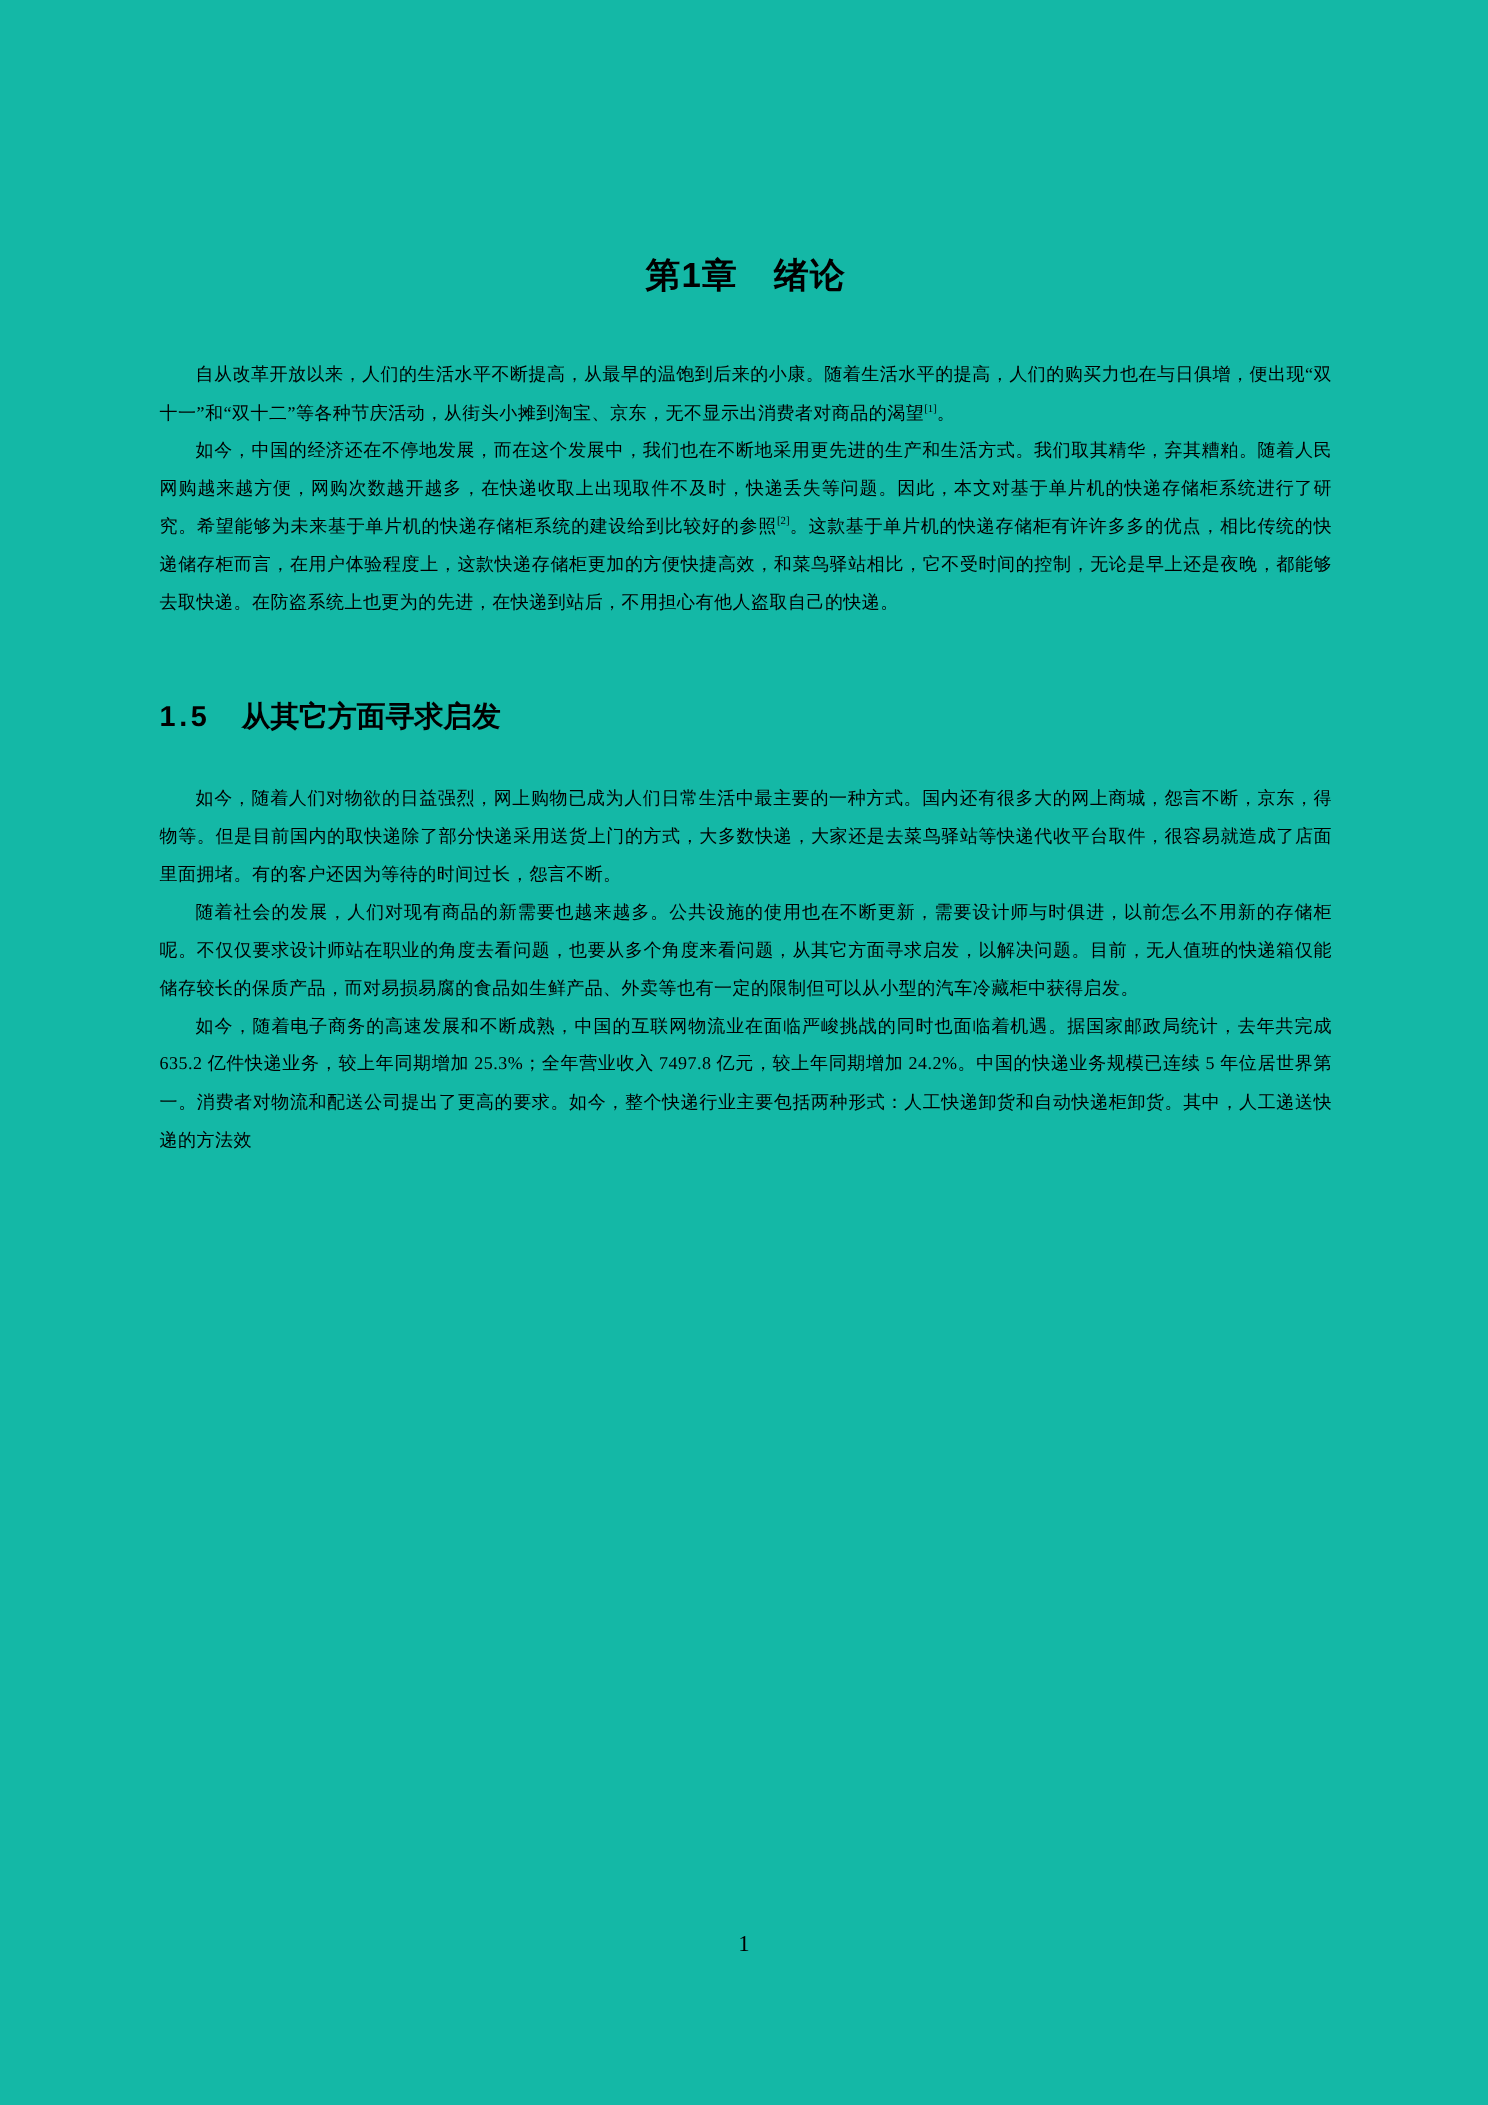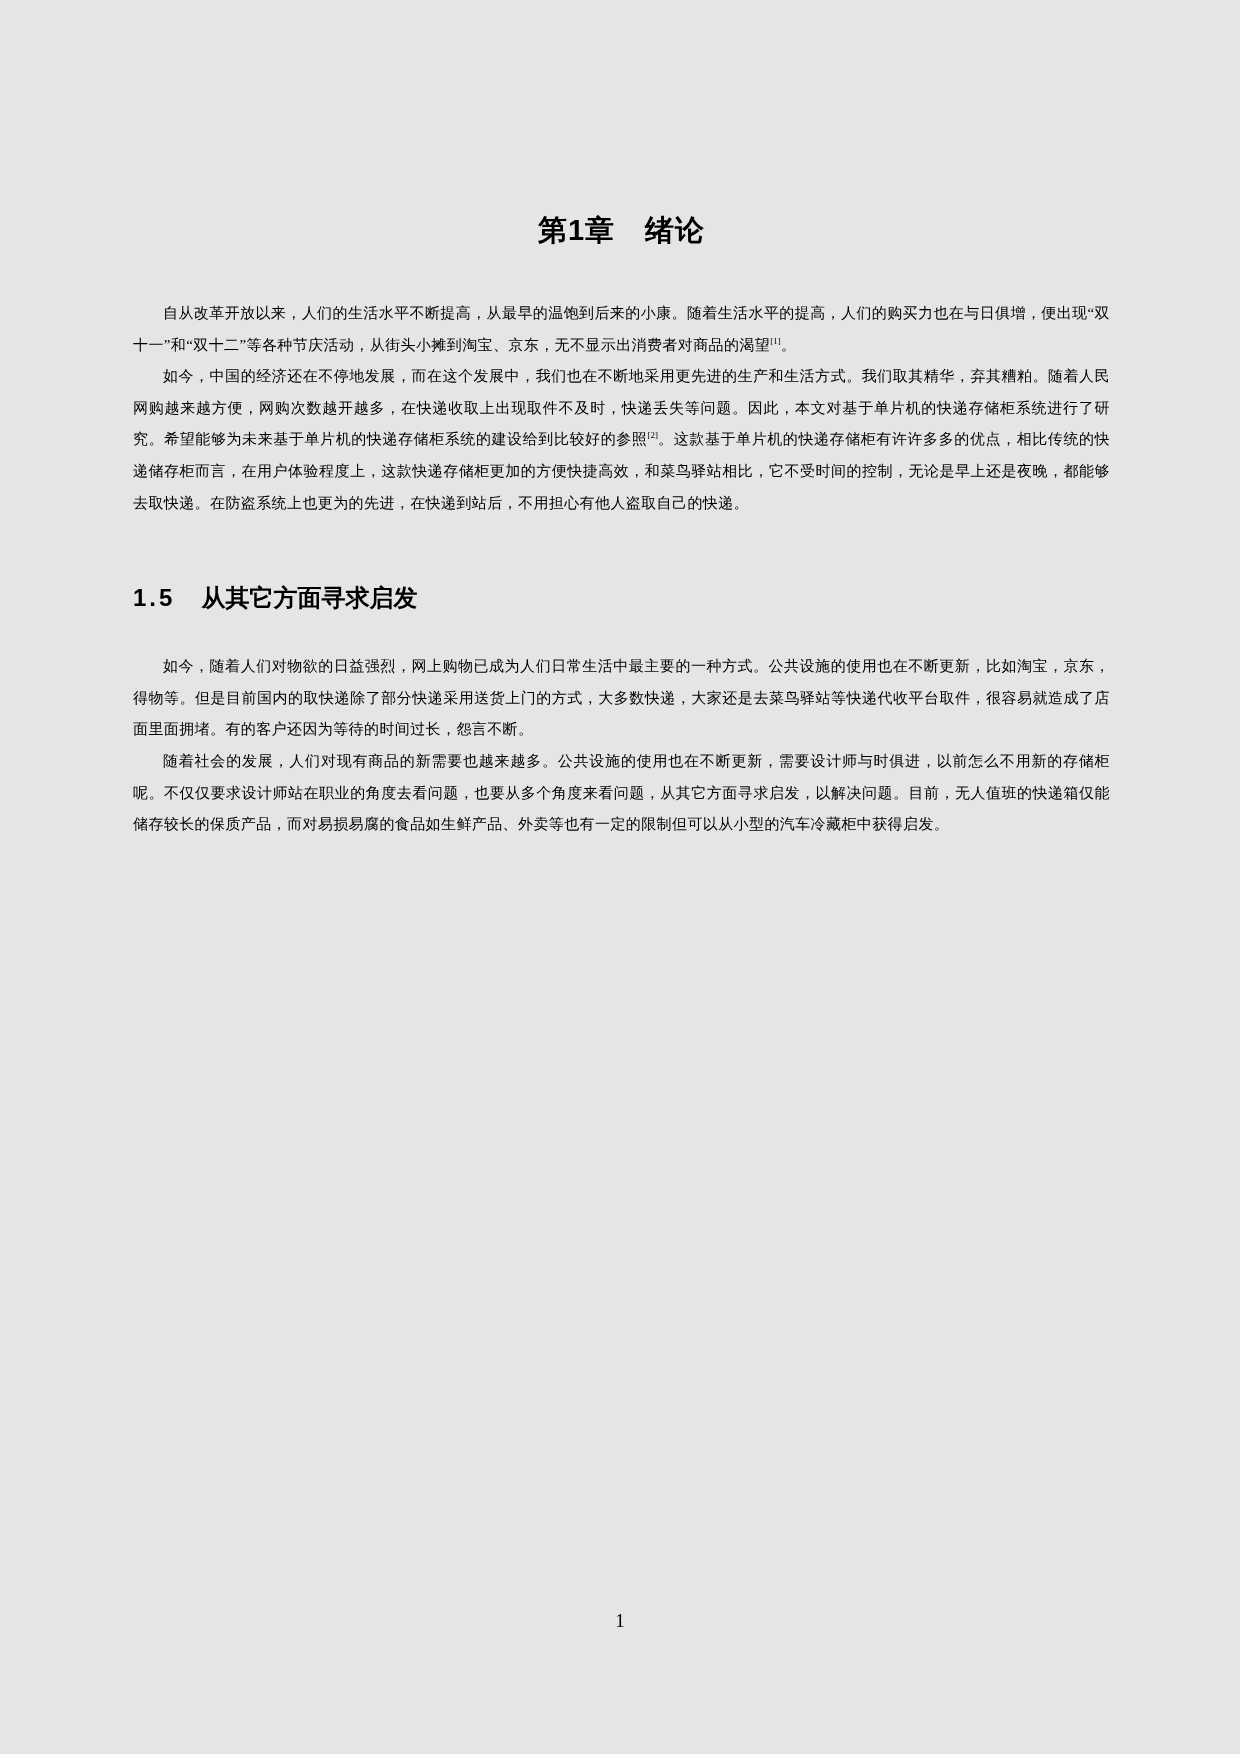--- a/index.html
+++ b/index.html
@@ -1,20 +1,20 @@
 <!DOCTYPE html>
 <html lang="zh"><head>
 <meta charset="utf-8">
 <style>
   html, body { margin: 0; padding: 0; background: #ffffff; }
   .page {
     position: relative;
     width: 1240px;
     height: 1754px;
-    background: #e5e5e5;
+    background: #14b8a6;
     box-sizing: border-box;
     padding: 212px 130px 0 133px;
     color: #000000;
     font-family: "Liberation Serif", "DejaVu Serif", serif;
     overflow: hidden;
   }
   .chapter-title {
     font-family: "Liberation Sans", "DejaVu Sans", sans-serif;
     font-weight: bold;
     font-size: 29px;
@@ -68,19 +68,20 @@
   <div class="body-text">
     <p>自从改革开放以来，人们的生活水平不断提高，从最早的温饱到后来的小康。随着生活水平的提高，人们的购买力也在与日俱增，便出现“双十一”和“双十二”等各种节庆活动，从街头小摊到淘宝、京东，无不显示出消费者对商品的渴望<sup>[1]</sup>。</p>
     <p>如今，中国的经济还在不停地发展，而在这个发展中，我们也在不断地采用更先进的生产和生活方式。我们取其精华，弃其糟粕。随着人民网购越来越方便，网购次数越开越多，在快递收取上出现取件不及时，快递丢失等问题。因此，本文对基于单片机的快递存储柜系统进行了研究。希望能够为未来基于单片机的快递存储柜系统的建设给到比较好的参照<sup>[2]</sup>。这款基于单片机的快递存储柜有许许多多的优点，相比传统的快递储存柜而言，在用户体验程度上，这款快递存储柜更加的方便快捷高效，和菜鸟驿站相比，它不受时间的控制，无论是早上还是夜晚，都能够去取快递。在防盗系统上也更为的先进，在快递到站后，不用担心有他人盗取自己的快递。</p>
   </div>
 
   <h2 class="section-heading">
     <span class="sec-num">1.5</span><span class="sec-title">从其它方面寻求启发</span>
   </h2>
 
   <div class="body-text">
-    <p>如今，随着人们对物欲的日益强烈，网上购物已成为人们日常生活中最主要的一种方式。公共设施的使用也在不断更新，比如淘宝，京东，得物等。但是目前国内的取快递除了部分快递采用送货上门的方式，大多数快递，大家还是去菜鸟驿站等快递代收平台取件，很容易就造成了店面里面拥堵。有的客户还因为等待的时间过长，怨言不断。</p>
+    <p>如今，随着人们对物欲的日益强烈，网上购物已成为人们日常生活中最主要的一种方式。国内还有很多大的网上商城，怨言不断，京东，得物等。但是目前国内的取快递除了部分快递采用送货上门的方式，大多数快递，大家还是去菜鸟驿站等快递代收平台取件，很容易就造成了店面里面拥堵。有的客户还因为等待的时间过长，怨言不断。</p>
     <p>随着社会的发展，人们对现有商品的新需要也越来越多。公共设施的使用也在不断更新，需要设计师与时俱进，以前怎么不用新的存储柜呢。不仅仅要求设计师站在职业的角度去看问题，也要从多个角度来看问题，从其它方面寻求启发，以解决问题。目前，无人值班的快递箱仅能储存较长的保质产品，而对易损易腐的食品如生鲜产品、外卖等也有一定的限制但可以从小型的汽车冷藏柜中获得启发。</p>
+    <p>如今，随着电子商务的高速发展和不断成熟，中国的互联网物流业在面临严峻挑战的同时也面临着机遇。据国家邮政局统计，去年共完成 635.2 亿件快递业务，较上年同期增加 25.3%；全年营业收入 7497.8 亿元，较上年同期增加 24.2%。中国的快递业务规模已连续 5 年位居世界第一。消费者对物流和配送公司提出了更高的要求。如今，整个快递行业主要包括两种形式：人工快递卸货和自动快递柜卸货。其中，人工递送快递的方法效</p>
   </div>
 
   <div class="page-number">1</div>
 
 </div>
 
 </body></html>

